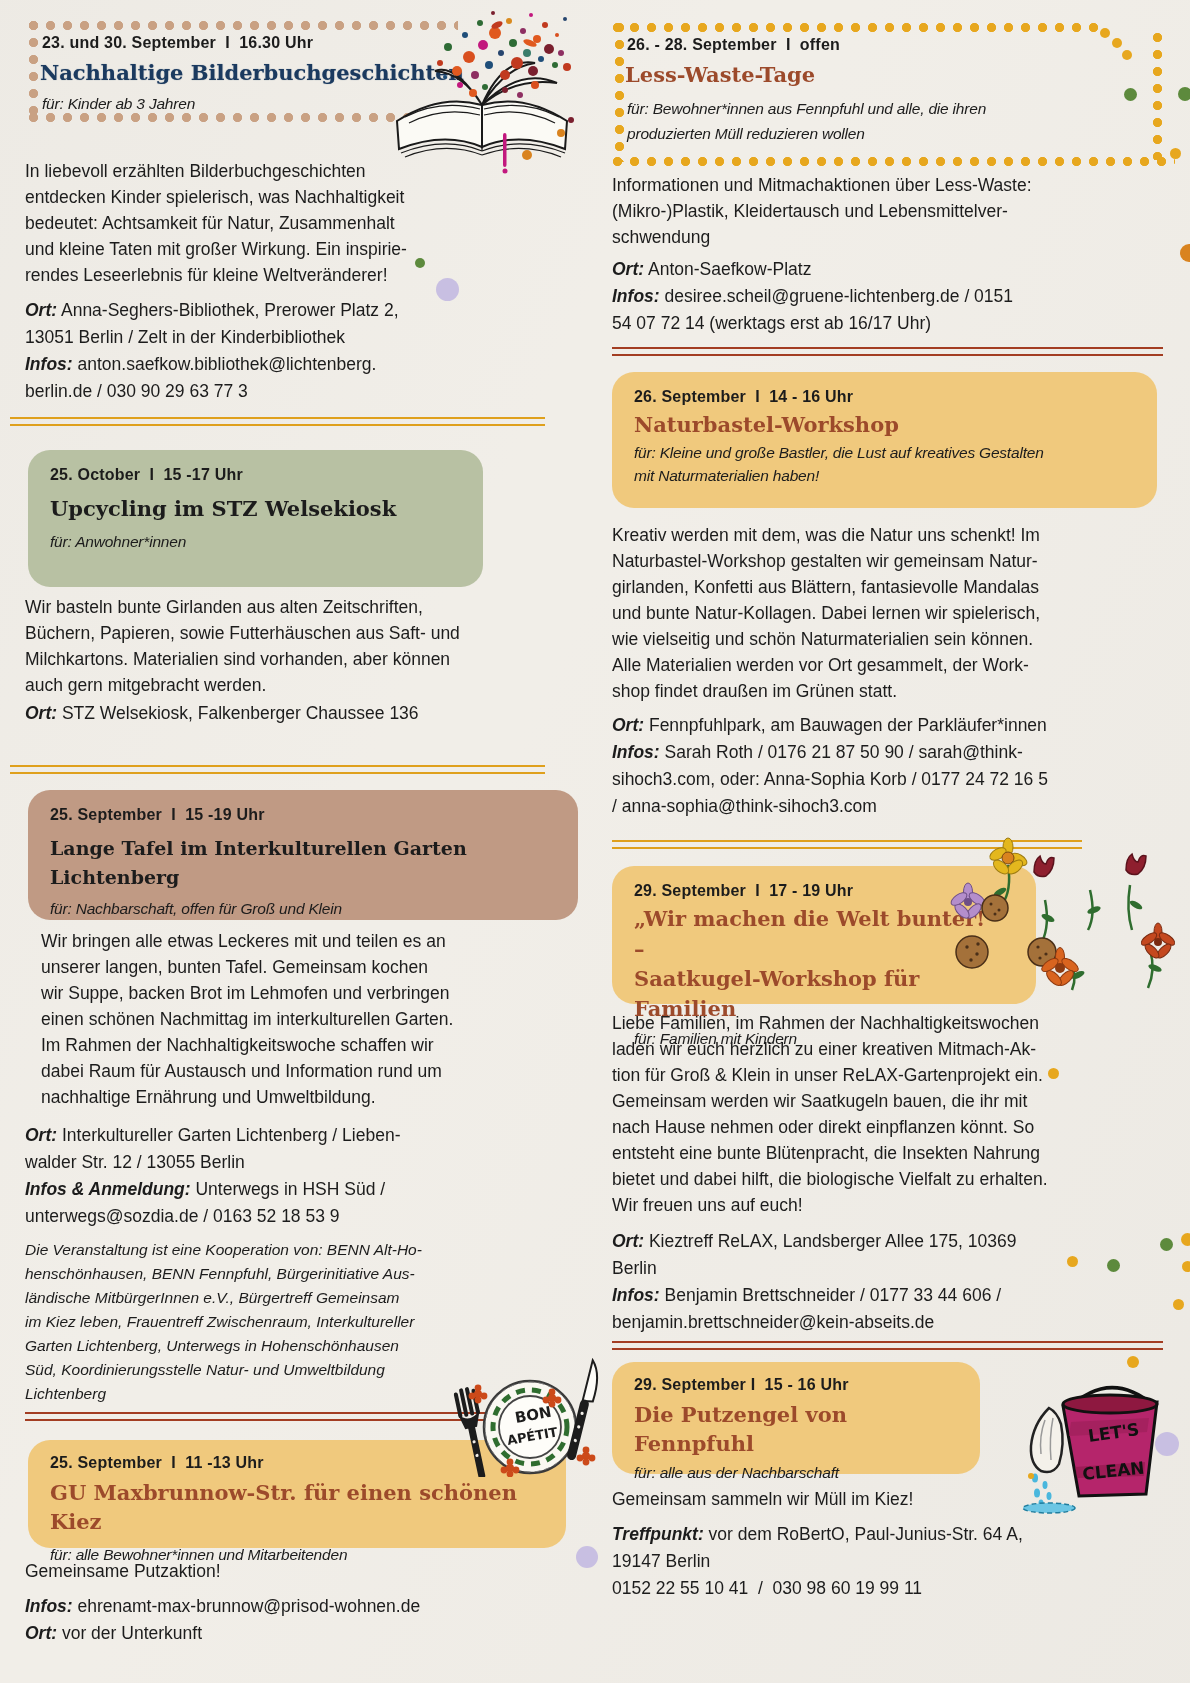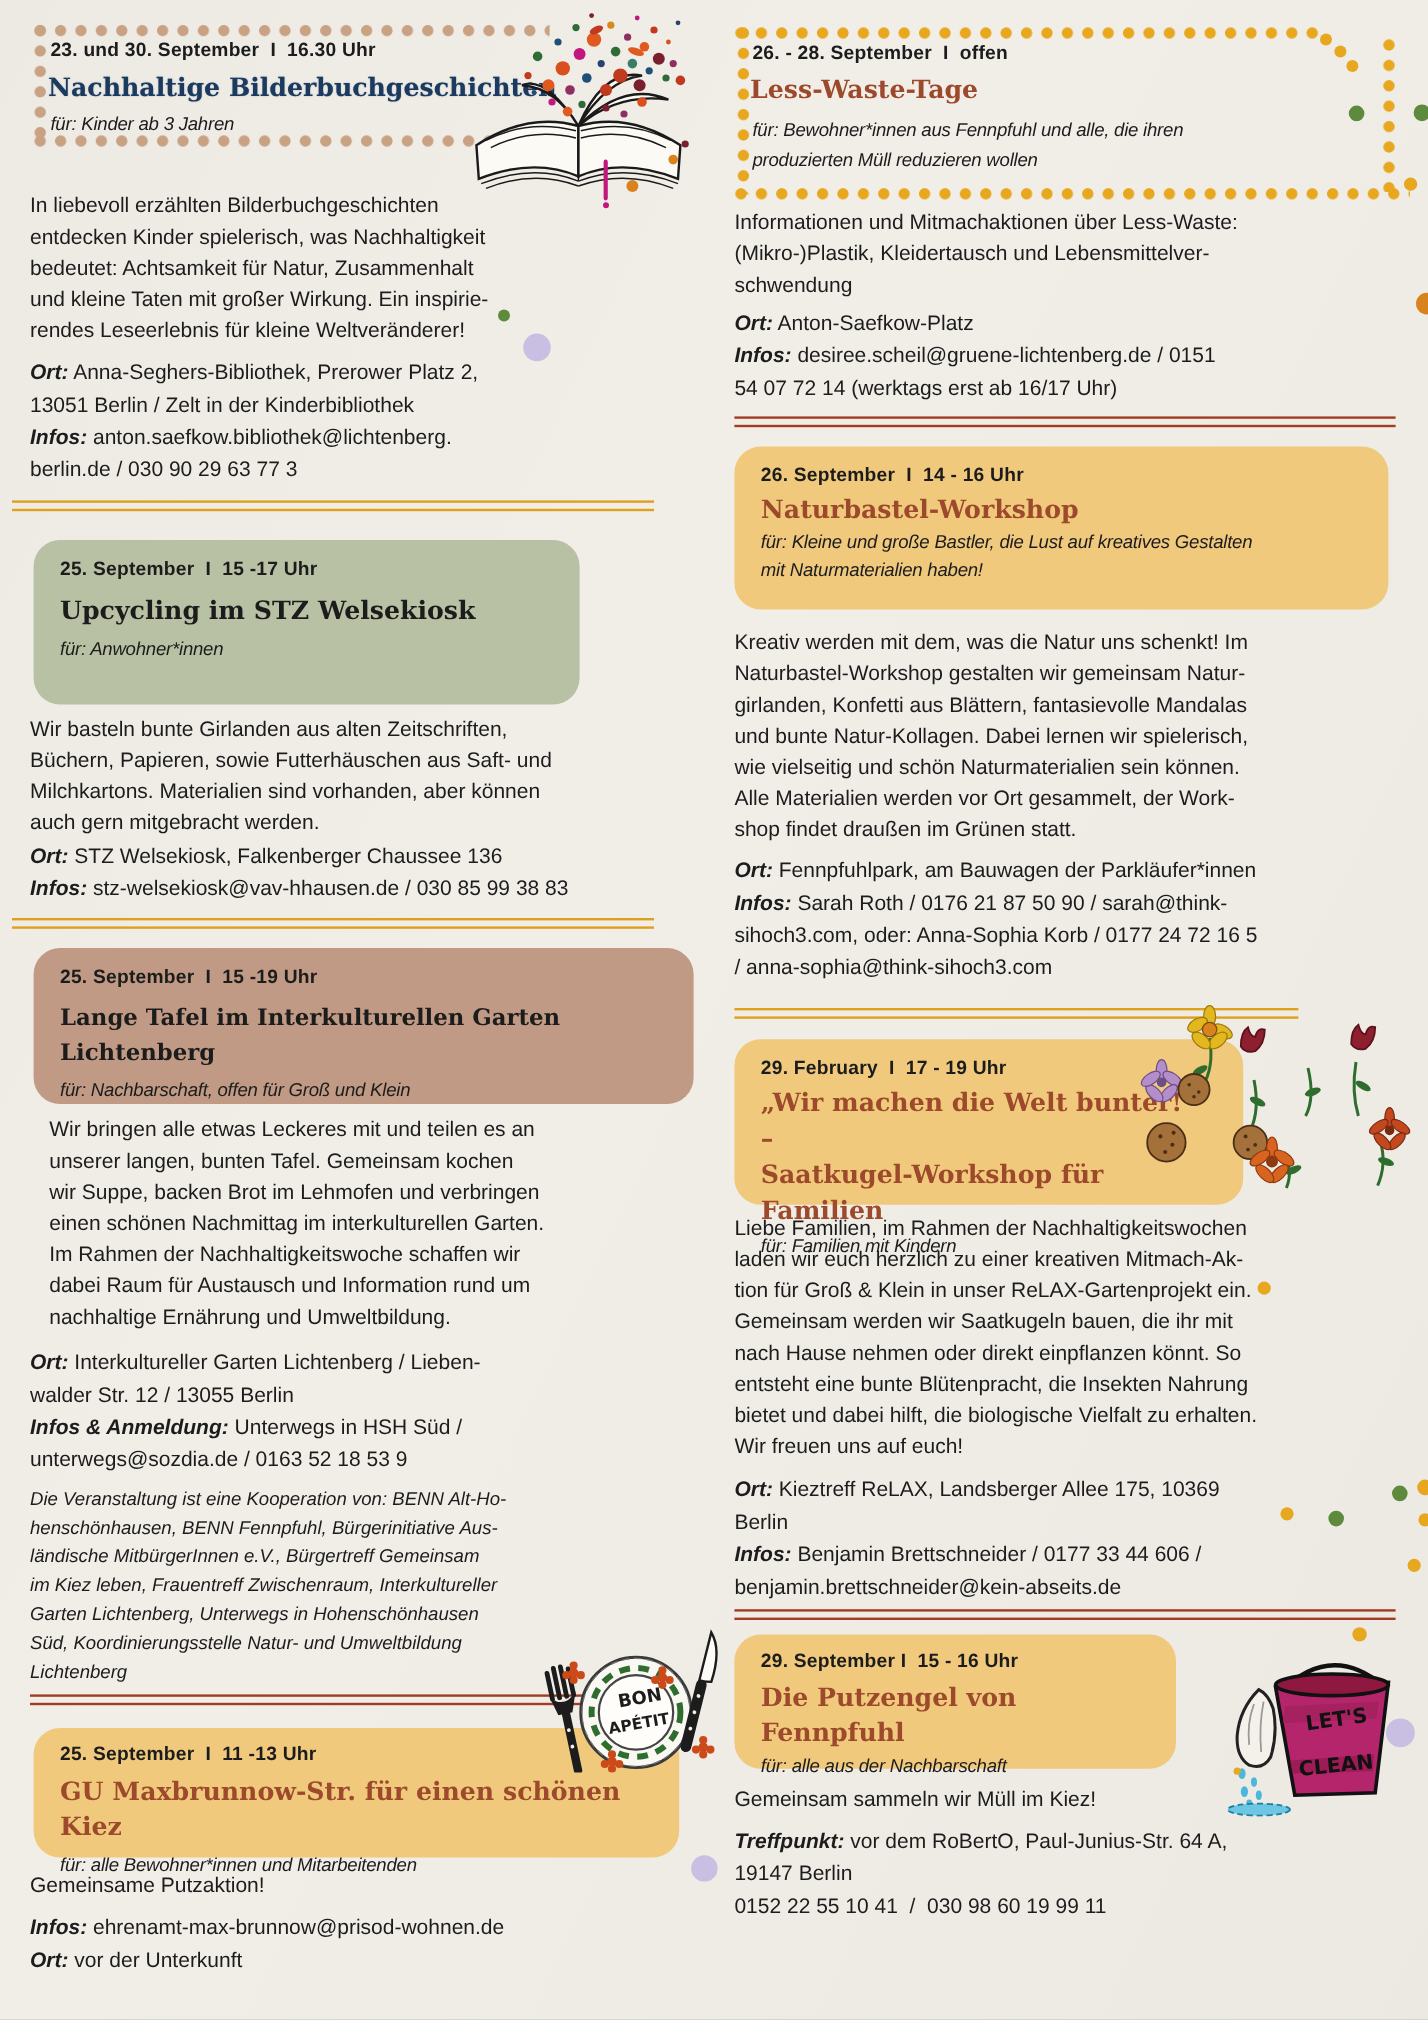--- a/index.html
+++ b/index.html
@@ -134,32 +134,31 @@
       <div class="iline"><span class="ilabel">Infos:</span><span> anton.saefkow.bibliothek@lichtenberg.</span></div>
       <div class="iline"><span>berlin.de / 030 90 29 63 77 3</span></div>
     </div>
 
   <div class="abs sep sep-gold" style="left:10px;top:417px;width:535px;">
       <i></i>
       <i></i>
     </div>
 
   <div class="abs card sage" style="left:28px;top:450px;width:455px;height:137px;">
-    <div class="date">25. September  I  15 -17 Uhr</div>
+    <div class="date">25. October  I  15 -17 Uhr</div>
     <div class="title">Upcycling im STZ Welsekiosk</div>
     <div class="aud">für: Anwohner*innen</div>
   </div>
 
   <div class="abs body-txt" style="left:25px;top:594px;width:545px;">Wir basteln bunte Girlanden aus alten Zeitschriften,
 Büchern, Papieren, sowie Futterhäuschen aus Saft- und
 Milchkartons. Materialien sind vorhanden, aber können
 auch gern mitgebracht werden.</div>
   <div class="abs info" style="left:25px;top:700px;width:545px;">
       <div class="iline"><span class="ilabel">Ort:</span><span> STZ Welsekiosk, Falkenberger Chaussee 136</span></div>
-      <div class="iline"><span class="ilabel">Infos:</span><span> stz-welsekiosk@vav-hhausen.de / 030 85 99 38 83</span></div>
     </div>
 
   <div class="abs sep sep-gold" style="left:10px;top:765px;width:535px;">
       <i></i>
       <i></i>
     </div>
 
   <div class="abs card brown" style="left:28px;top:790px;width:550px;height:130px;">
     <div class="date">25. September  I  15 -19 Uhr</div>
     <div class="title title-sm">Lange Tafel im Interkulturellen Garten Lichtenberg</div>
@@ -314,21 +313,21 @@
       <div class="iline"><span>sihoch3.com, oder: Anna-Sophia Korb / 0177 24 72 16 5</span></div>
       <div class="iline"><span>/ anna-sophia@think-sihoch3.com</span></div>
     </div>
 
   <div class="abs sep sep-gold" style="left:612px;top:840px;width:470px;">
       <i></i>
       <i></i>
     </div>
 
   <div class="abs card amber" style="left:612px;top:866px;width:424px;height:138px;">
-    <div class="date">29. February  I  17 - 19 Uhr</div>
+    <div class="date">29. September  I  17 - 19 Uhr</div>
     <div class="title title-brick" style="margin-top:4px;line-height:30px;">„Wir machen die Welt bunter!“ –
 Saatkugel-Workshop für Familien</div>
     <div class="aud" style="margin-top:2px;">für: Familien mit Kindern</div>
   </div>
 
   <svg class="abs" style="left:950px;top:830px;z-index:3;" width="238" height="175" viewBox="0 0 238 175">
     <g stroke="#2f6d2f" stroke-width="2.5" fill="none">
       <path d="M58,35 Q62,60 52,75"></path>
         <path d="M95,70 Q100,95 92,112"></path>
       <path d="M140,60 Q146,85 138,100"></path>

